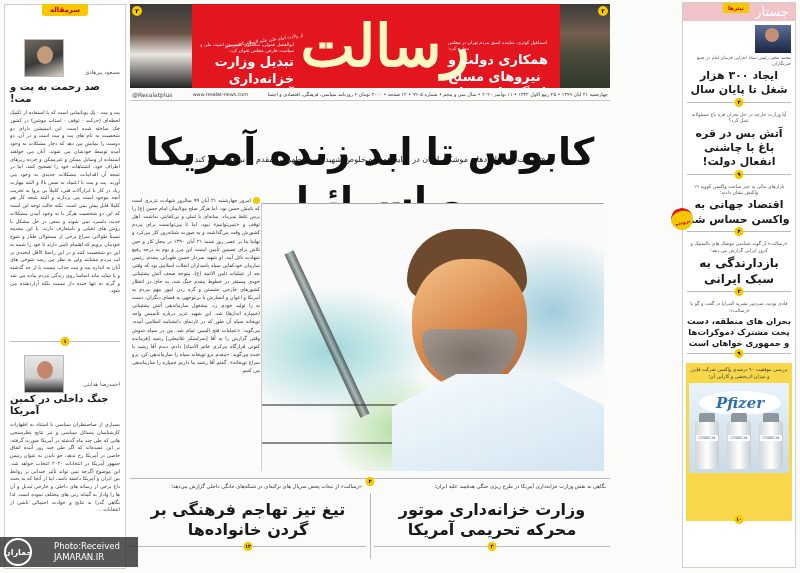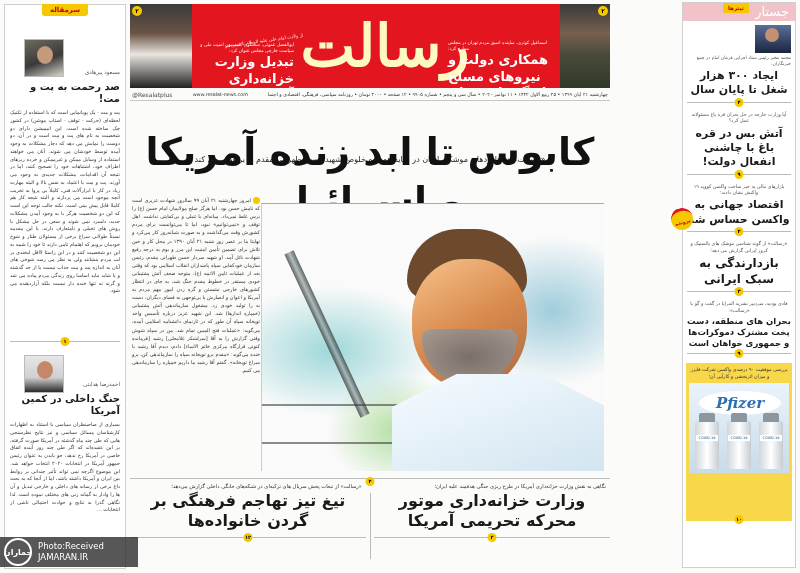--- a/index.html
+++ b/index.html
@@ -17,42 +17,42 @@
     position: absolute; top: -1px; left: 50%; transform: translateX(-50%);
     background: #f5c800; color: #c00; font-size: 7px; font-weight: bold;
     padding: 2px 8px; border-radius: 0 0 3px 3px;
   }
   .editorial-photo {
     width: 40px; height: 38px; margin: 14px auto 4px 14px; background: linear-gradient(160deg,#6f6a5e,#3a3a3a 55%,#d9d4c9);
     border: 1px solid #bbb; position: relative;
   }
   .editorial-photo::after { content:""; position:absolute; left:12px; top:6px; width:16px; height:18px; border-radius:50%; background:#c39a7c; }
   .author { font-size: 5.5px; color: #555; text-align: right; margin-top: -12px; }
-  .ed-title { font-size: 10px; font-weight: bold; text-align: right; margin: 6px 0 4px; line-height: 1.2; }
+  .ed-title { font-size: 10px; font-weight: bold; text-align: left; margin: 6px 0 4px; line-height: 1.2; }
   .ed-body { font-size: 5px; line-height: 1.55; text-align: justify; color: #333; }
   .page-dot {
     display: block; width: 9px; height: 9px; border-radius: 50%; background: #f5c800;
     font-size: 5px; text-align: center; line-height: 9px; color: #000; font-weight: bold;
     margin: 3px auto; position: relative;
   }
   .divider-dot { border-top: 1px solid #bdbdbd; margin: 4px 0; position: relative; height: 10px; }
   .divider-dot .page-dot { position: absolute; top: -5px; left: 50%; transform: translateX(-50%); margin: 0; }
 
   .ed2-photo {
     width: 40px; height: 38px; margin: 4px auto 0 14px; background: linear-gradient(180deg,#e7e7e7,#cfcfcf 60%, #2b2b2b);
     border: 1px solid #bbb; position: relative;
   }
   .ed2-photo::after { content:""; position:absolute; left:12px; top:5px; width:16px; height:18px; border-radius:50%; background:#c4876a; }
 
   .watermark {
     position: absolute; left: 0; bottom: 6px; width: 138px; height: 30px;
     background: rgba(40,40,40,0.78); color: #fff; display: flex; align-items: center; direction: ltr;
   }
   .wm-logo { width: 28px; height: 28px; border-radius: 50%; border: 2px solid #fff; margin-left: 4px; font-size: 8px; display:flex; align-items:center; justify-content:center; font-weight:bold; }
-  .wm-text { margin-left: 6px; font-family: "DejaVu Sans", sans-serif; font-size: 8.5px; line-height: 1.25; }
+  .wm-text { margin-left: 22px; font-family: "DejaVu Sans", sans-serif; font-size: 8.5px; line-height: 1.25; }
 
   
   .masthead {
     position: absolute; left: 130px; top: 4px; width: 480px; height: 84px; background: #e3151f; overflow: hidden;
   }
   .mast-logo {
     position: absolute; left: 170px; top: 2px; width: 170px; height: 80px; color: #fef9c3;
     font-family: "DejaVu Serif", serif; font-size: 58px; font-weight: bold; text-align: center; line-height: 80px;
   }
   .mast-motto { position: absolute; left: 94px; top: 34px; color: #fff; font-size: 4.5px; width: 80px; text-align: center; opacity: .9; transform: rotate(-8deg); }
@@ -104,21 +104,21 @@
   .beard { position: absolute; left: 160px; top: 125px; width: 95px; height: 55px; border-radius: 10px 10px 50px 50px; background: radial-gradient(#6e6e6e,#9c9c9c); opacity: .85; }
   .shirt { position: absolute; left: 130px; top: 170px; width: 215px; height: 110px; background: linear-gradient(160deg,#f6fbff,#cfe3ef); clip-path: polygon(30% 0, 70% 0, 100% 30%, 100% 100%, 0 100%, 0 30%); }
 
   
   .bottom-row { position: absolute; left: 130px; top: 478px; width: 480px; height: 92px; border-top: 1px solid #bbb; }
   .bottom-row .center-dot { position: absolute; left: 50%; top: -5px; transform: translateX(-50%); }
   .bstory { position: absolute; top: 4px; width: 236px; text-align: center; }
   .bstory.right { right: 0; }
   .bstory.left { left: 0; border-left: none; }
   .bstory .k { font-size: 5.2px; color: #333; text-align: right; padding: 0 4px; }
-  .bstory .h { font-size: 16px; font-weight: bold; line-height: 1.25; margin-top: 2px; }
+  .bstory .h { font-size: 16px; font-weight: bold; line-height: 1.25; margin-top: 11px; }
   .bstory .foot { border-top: 1px solid #bbb; margin-top: 6px; position: relative; height: 8px; }
   .bstory .foot .page-dot { position: absolute; top: -5px; left: 50%; transform: translateX(-50%); margin: 0; }
   .vsep { position: absolute; left: 50%; top: 14px; width: 1px; height: 66px; background: #bbb; }
 
   
   .right-col {
     position: absolute; left: 682px; top: 2px; width: 114px; height: 566px; border: 1px solid #cfcfcf; background: #fff; padding: 2px 4px;
   }
   .rc-header { height: 18px; background: #f1c3c9; position: relative; margin: -2px -4px 0 -4px; }
   .rc-header .brand { position: absolute; right: 6px; top: 1px; color: #fff; font-size: 13px; font-weight: normal; }

